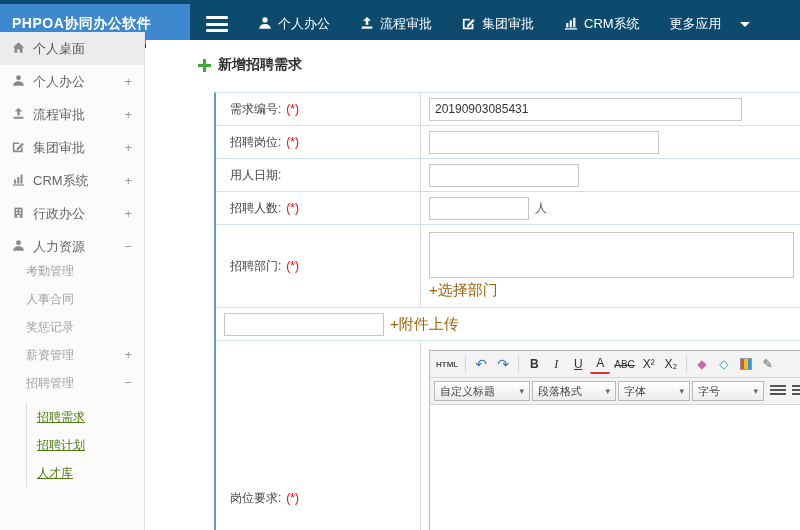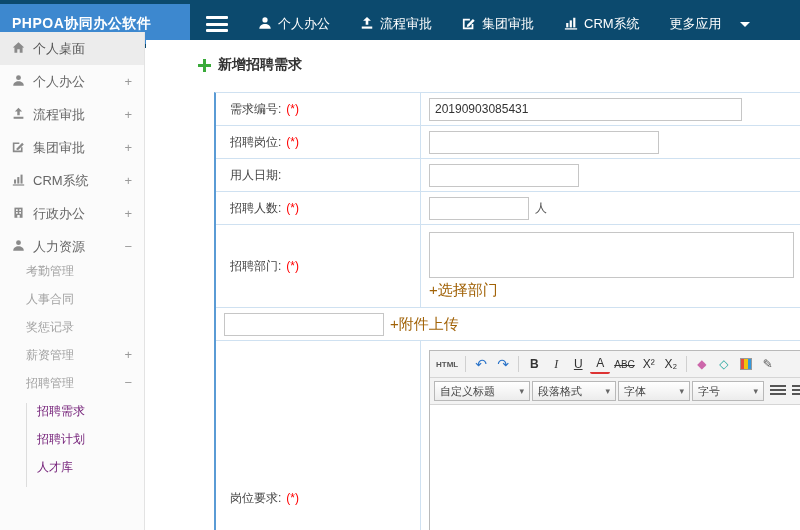--- a/index.html
+++ b/index.html
@@ -23,22 +23,22 @@
   .sidebar { position:absolute; top:32px; left:0; bottom:0; width:145px; background:#fbfbfb;
     border-right:1px solid #e3e3e3; overflow:hidden; }
   .side-item { height:33px; display:flex; align-items:center; gap:8px; padding:0 12px;
     font-size:13px; color:#666; cursor:pointer; }
   .side-item.active { background:#ececec; color:#555; }
   .side-item svg { fill:#8a8a8a; flex:none; }
   .expand { margin-left:auto; color:#9a9a9a; font-size:13px; }
   .sub-item { height:28px; display:flex; align-items:flex-start; padding:0 12px 0 26px;
     font-size:12px; color:#a2a2a2; cursor:pointer; }
   .sub3-wrap { border-left:1px solid #ddd; margin-left:26px; }
-  .sub3-item { height:28px; display:flex; padding-left:10px;
-    font-size:12px; color:#701a75; cursor:pointer; }
+  .sub3-item { height:28px; display:flex; align-items:center; padding-left:10px;
+    font-size:12px; color:#4d7c0f; cursor:pointer;text-decoration:underline; }
 
   
   .main { position:absolute; top:40px; left:146px; right:0; bottom:0; background:#fff; overflow:hidden;padding-left:8px; }
   .page-title { margin:16px 0 0 44px; display:flex; align-items:center; gap:7px;
     font-size:14px; font-weight:bold; color:#333; }
   .plus-icon { position:relative; width:13px; height:13px; flex:none; }
   .plus-icon::before { content:""; position:absolute; left:0; top:5px; width:13px; height:3px; background:#3aaa3a; }
   .plus-icon::after  { content:""; position:absolute; left:5px; top:0; width:3px; height:13px; background:#3aaa3a; }
 
   .form { margin:18px 0 0 60px; width:740px; border-left:2px solid #5a9bd5; border-top:1px solid #cfe1f1; }

